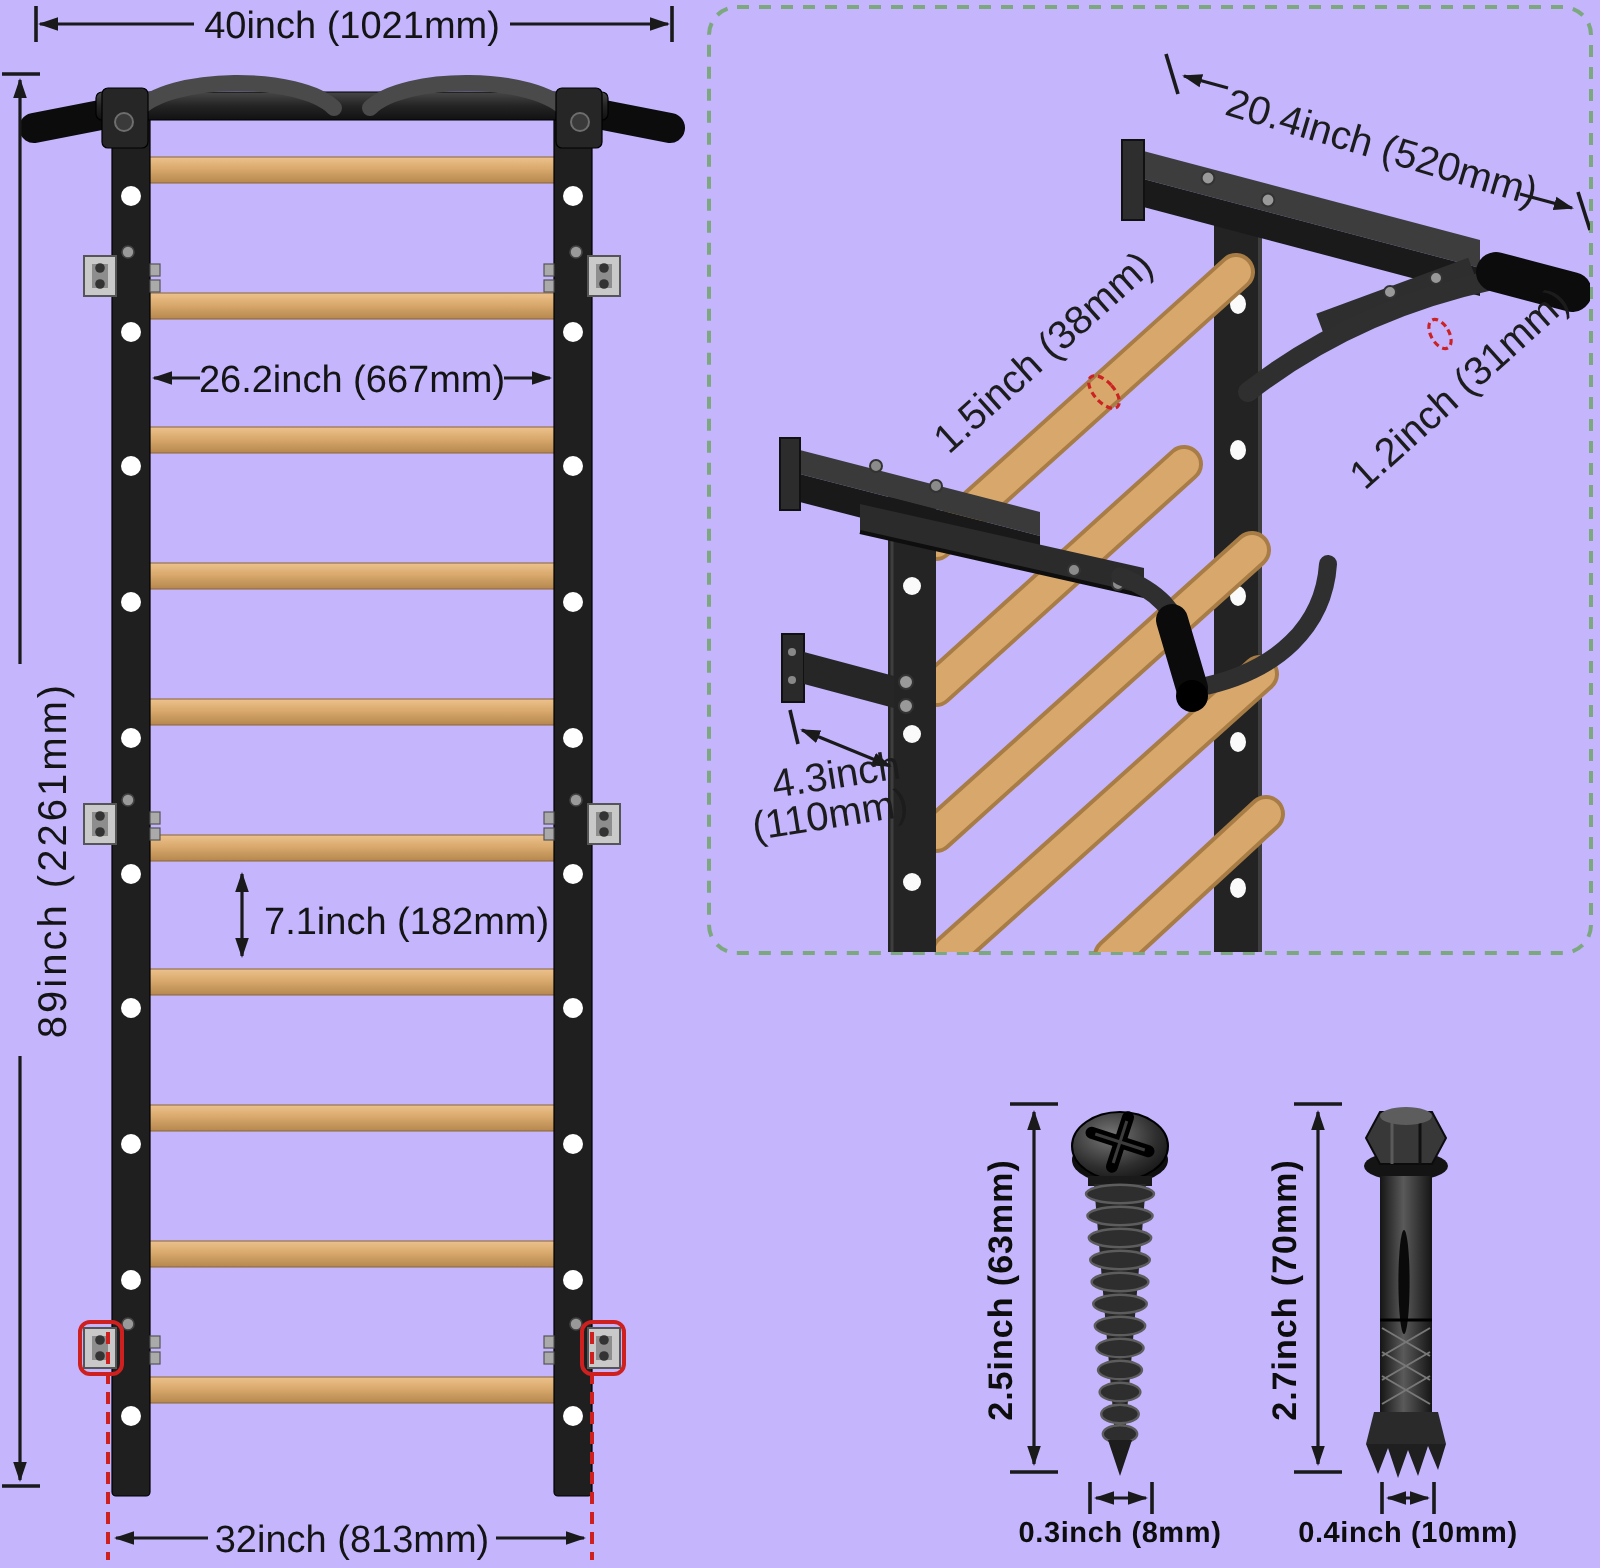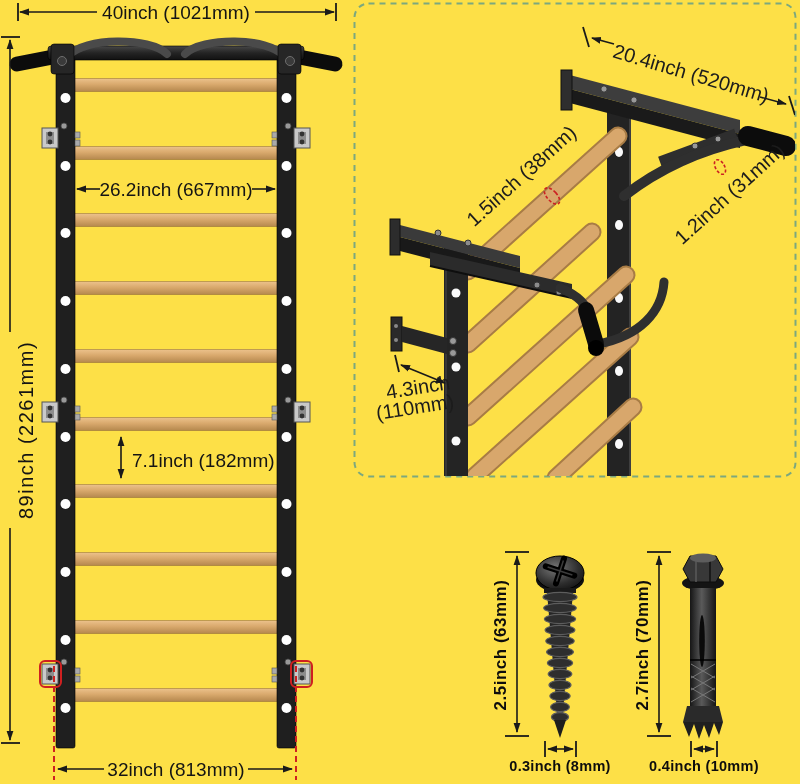--- a/index.html
+++ b/index.html
@@ -1,16 +1,16 @@
 <!DOCTYPE html>
 <html><head>
 <meta charset="utf-8">
 <style>
   html,body{margin:0;padding:0;background:#ffffff;}
-  .canvas{position:relative;width:800px;height:784px;background:#fde047;overflow:hidden;
+  .canvas{position:relative;width:800px;height:784px;background:#c4b5fd;overflow:hidden;
           font-family:"Liberation Sans", sans-serif;}
   svg{position:absolute;display:block;}
   #front-view{left:0;top:0;}
   #detail-view{left:350px;top:0;}
   #fastener-view{left:460px;top:520px;}
   .dim      {font-family:"Liberation Sans",sans-serif;font-size:19px;fill:#141414;}
   .dimv     {font-family:"Liberation Sans",sans-serif;font-size:20px;fill:#141414;letter-spacing:1.5px;}
   .dimd     {font-family:"Liberation Sans",sans-serif;font-size:20px;fill:#1c1c1c;}
   .dimb     {font-family:"Liberation Sans",sans-serif;font-size:17px;font-weight:bold;fill:#0d0d0d;letter-spacing:0.5px;}
   .dimbs    {font-family:"Liberation Sans",sans-serif;font-size:14.5px;font-weight:bold;fill:#0d0d0d;letter-spacing:0.3px;}

